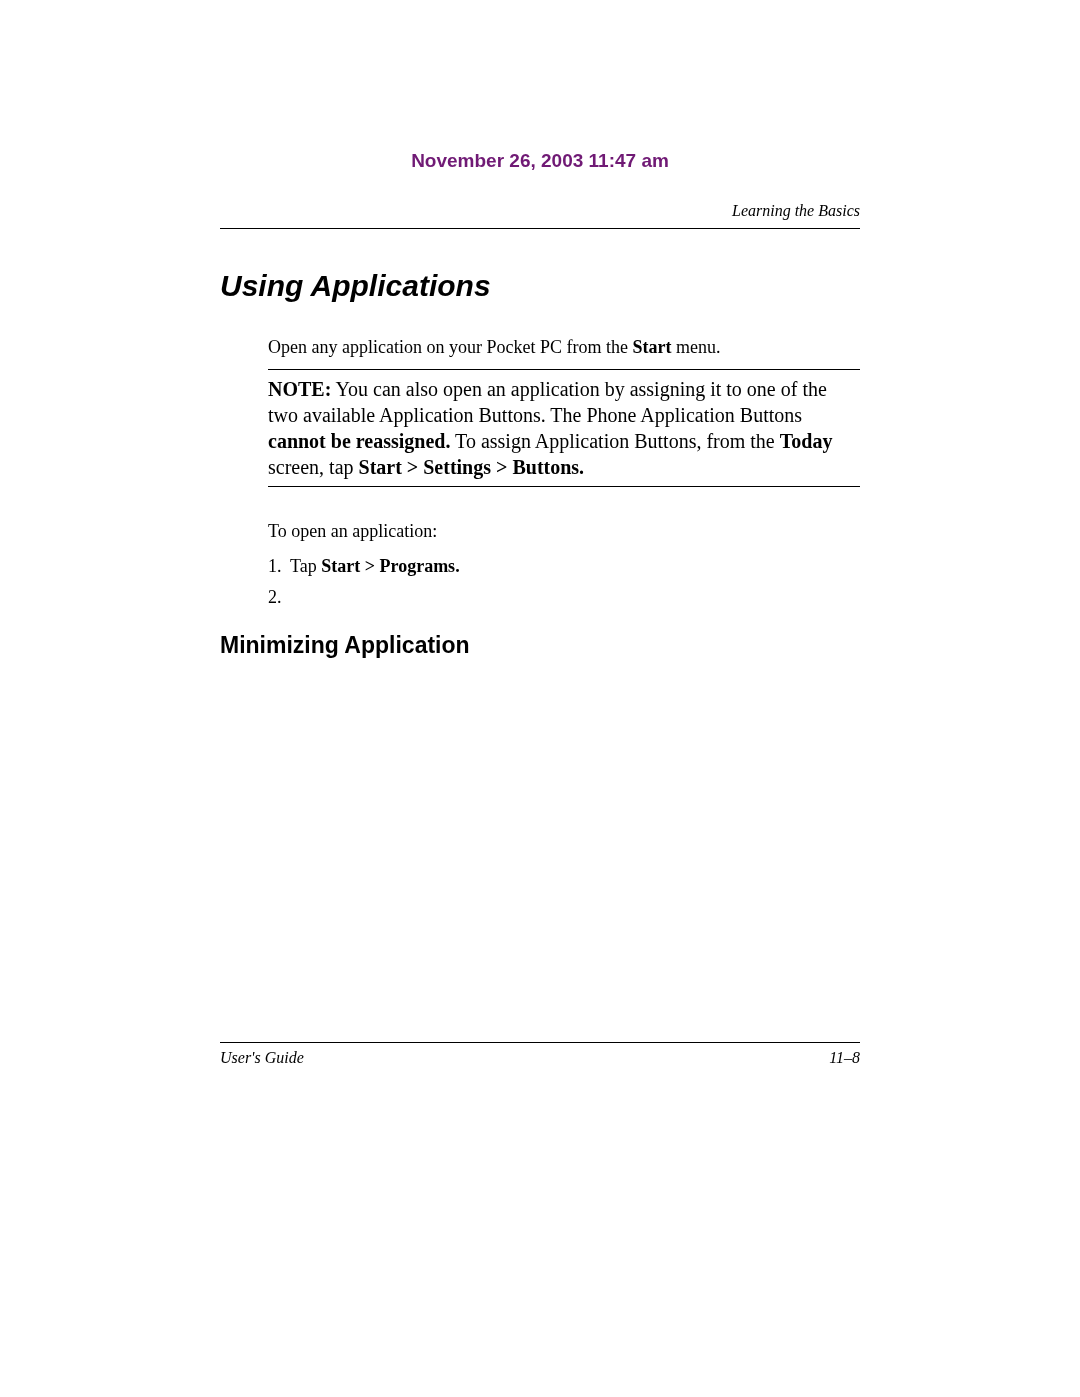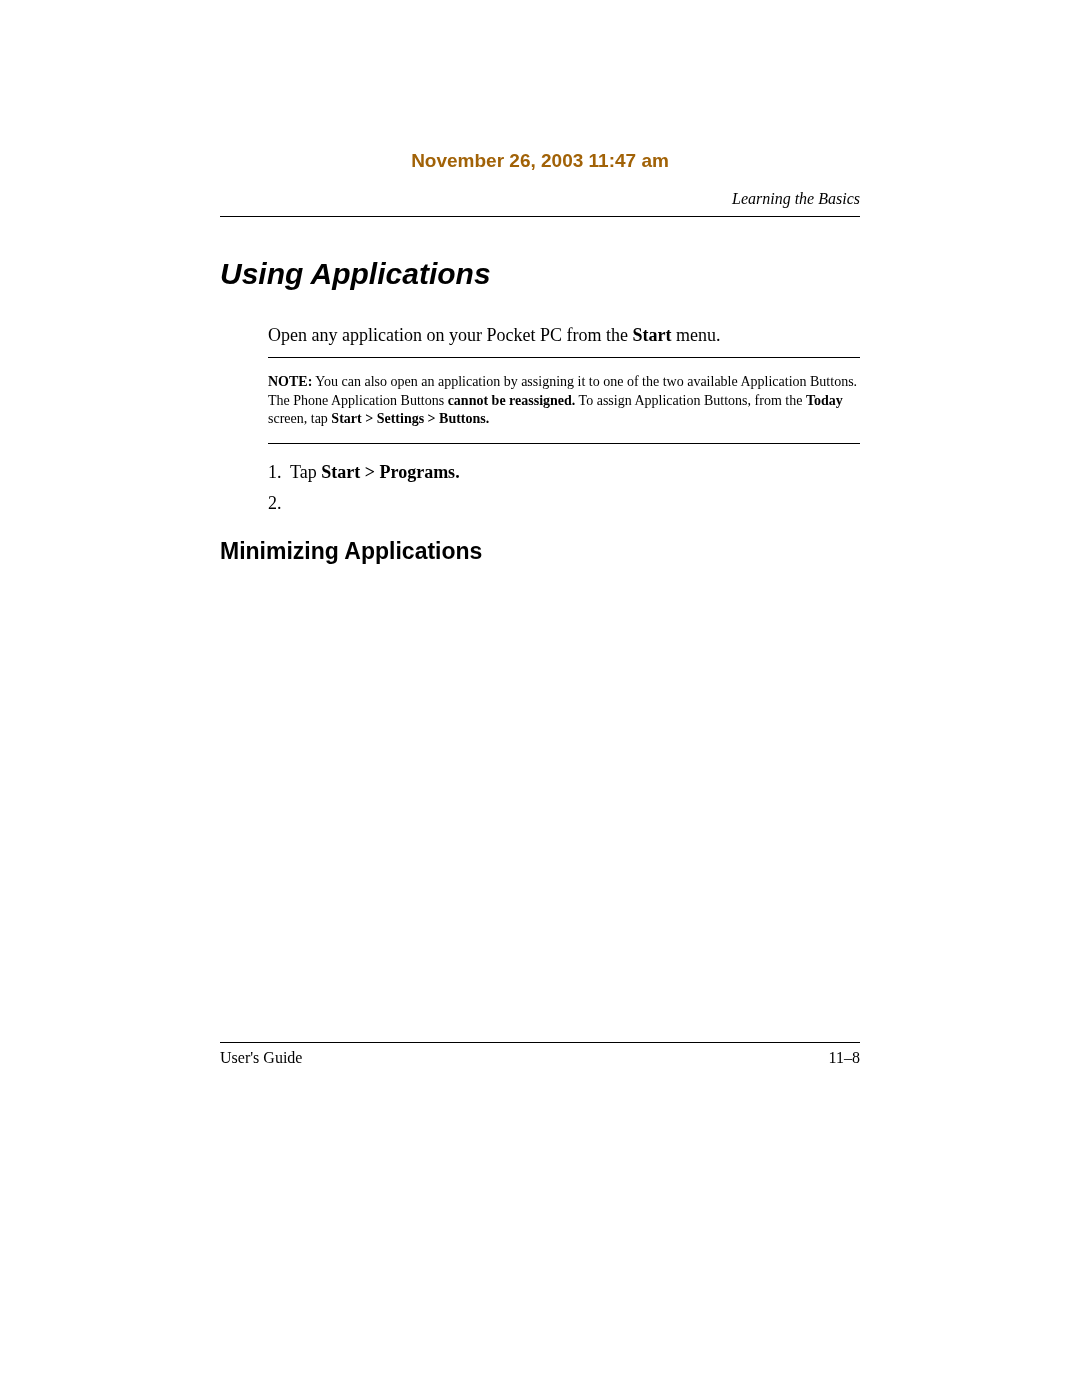--- a/index.html
+++ b/index.html
@@ -17,23 +17,23 @@
     }
     .page {
       padding: 150px 220px 80px 220px;
       height: 100%;
       position: relative;
     }
     .date-header {
       font-family: Arial, Helvetica, sans-serif;
       font-weight: bold;
       font-size: 19px;
-      color: #a16207;
+      color: #701a75;
       text-align: center;
-      margin-bottom: 18px;
+      margin-bottom: 30px;
     }
     .section-label {
       font-style: italic;
       font-size: 16px;
       text-align: right;
       margin-bottom: 8px;
     }
     .top-rule {
       border: none;
       border-top: 1px solid #000;
@@ -56,26 +56,26 @@
       margin-top: 22px;
     }
     .body-text {
       font-size: 18px;
       line-height: 1.3;
       margin-left: 48px;
       margin-bottom: 10px;
       margin-top: 33px;
     }
     .note-box {
-      font-size: 14px;
+      font-size: 20px;
       line-height: 1.3;
       margin-left: 48px;
       border-top: 1px solid #000;
       border-bottom: 1px solid #000;
-      padding: 15px 0;
+      padding: 6px 0;
       margin-top: 6px;
       margin-bottom: 16px;
     }
     .ol-container {
       margin-left: 48px;
       margin-bottom: 10px;
     }
     .ol-item {
       font-size: 18px;
       line-height: 1.4;
@@ -93,20 +93,21 @@
       bottom: 330px;
     }
     .bottom-rule {
       border: none;
       border-top: 1px solid #000;
       margin-bottom: 6px;
     }
     .footer-row {
       display: flex;
       justify-content: space-between;
+      font-style: italic;
       font-size: 16px;
     }
   </style>
 </head>
 <body>
 
 <div class="page">
 
   <div class="date-header">November 26, 2003 11:47 am</div>
 
@@ -117,34 +118,35 @@
 
 
   <p class="body-text">
     <span>Open any application on your Pocket PC from the </span><b>Start</b><span> menu.</span>
   </p>
 
   <div class="note-box">
     <b>NOTE:</b><span> You can also open an application by assigning it to one of the two available Application Buttons. The Phone Application Buttons </span><b>cannot be reassigned.</b><span> To assign Application Buttons, from the </span><b>Today</b><span> screen, tap </span><b>Start &gt; Settings &gt; Buttons.</b>
   </div>
 
+  <p class="body-text">To open an application:</p>
 
   <div class="ol-container">
     <div class="ol-item">
       <span class="ol-num">1.</span>
       <span>
         <span>Tap </span><b>Start &gt; Programs.</b>
       </span>
     </div>
     <div class="ol-item">
       <span class="ol-num">2.</span>
     </div>
   </div>
 
-  <h2 class="subheading mt">Minimizing Applications</h2>
+  <h2 class="subheading mt">Minimizing Application</h2>
 
 
 
 
   <div class="footer">
     <hr class="bottom-rule">
     <div class="footer-row">
       <span>User's Guide</span>
       <span>11–8</span>
     </div>

